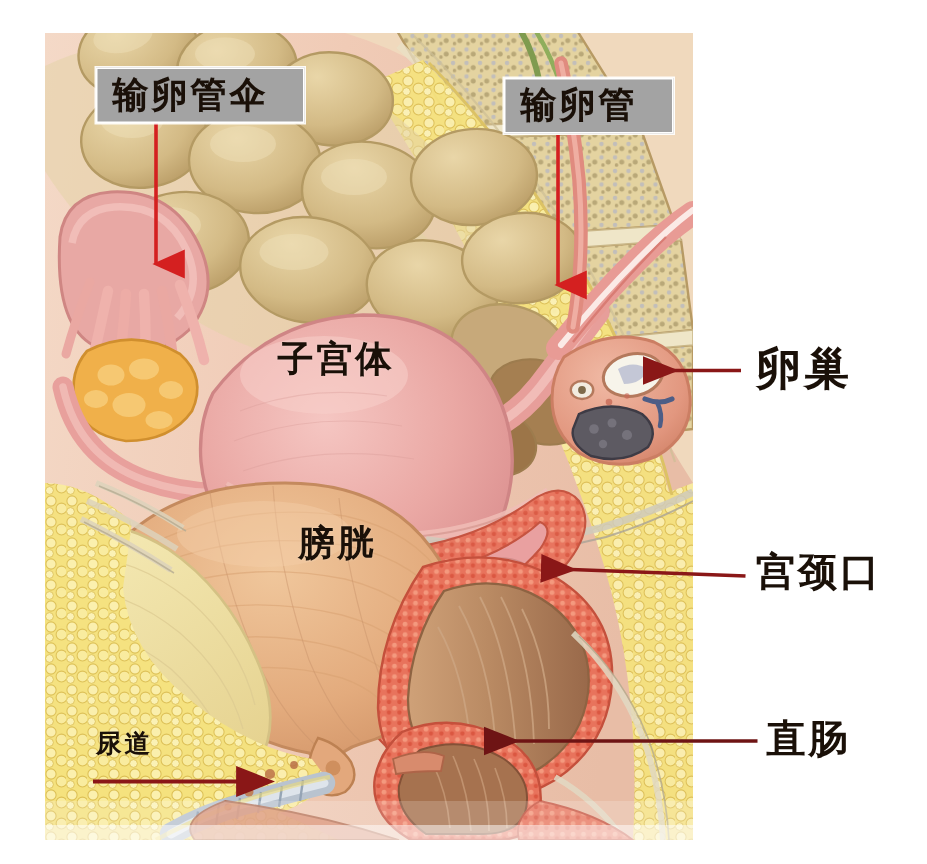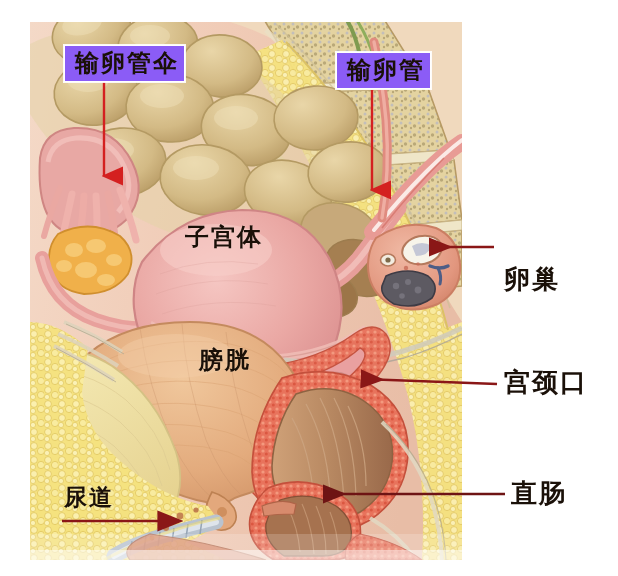--- a/index.html
+++ b/index.html
@@ -32,29 +32,28 @@
   .cn-label {
     position: absolute;
     font-family: "DejaVu Sans", "Liberation Sans", sans-serif;
     font-weight: bold;
     color: #1a1008;
     white-space: nowrap;
     letter-spacing: 2px;
     line-height: 1;
   }
   .boxed {
-    background: #8b5cf6;
+    background: #a3a3a3;
     border: 1px solid #ffffff;
-    padding: 5px 5px 6px 10px;
+    padding: 5px 23px 6px 10px;
     box-shadow: 0 0 0 1px rgba(255,255,255,0.9);
   }
   .onimage {
     background: transparent;
     text-shadow: 0 0 2px rgba(255,255,255,0.25);
-    font-family: Liberation Mono, monospace;
   }
   .outside {
     background: transparent;
   }
 
   
   .leader {
     position: absolute;
     pointer-events: none;
   }
@@ -483,33 +482,33 @@
   </div>
 
   <div class="cn-label boxed" style="left:336px; top:52px; font-size:24px;">
     <span>输卵管</span>
   </div>
 
   <div class="cn-label onimage" style="left:185px; top:227px; font-size:24px;">
     <span>子宫体</span>
   </div>
 
-  <div class="cn-label outside" style="left:504px; top:232px; font-size:26px;margin-top:34px;">
+  <div class="cn-label outside" style="left:504px; top:232px; font-size:30px;">
     <span>卵巢</span>
   </div>
 
   <div class="cn-label onimage" style="left:180px; top:350px; font-size:24px;margin-left:19px;">
     <span>膀胱</span>
   </div>
 
   <div class="cn-label outside" style="left:511px; top:480px; font-size:26px;">
     <span>直肠</span>
   </div>
 
   <div class="cn-label outside" style="left:504px; top:369px; font-size:26px;">
     <span>宫颈口</span>
   </div>
 
-  <div class="cn-label onimage" style="left:64px; top:488px; font-size:23px;">
+  <div class="cn-label onimage" style="left:64px; top:488px; font-size:17px;">
     <span>尿道</span>
   </div>
 
 </div>
 
 </body></html>

